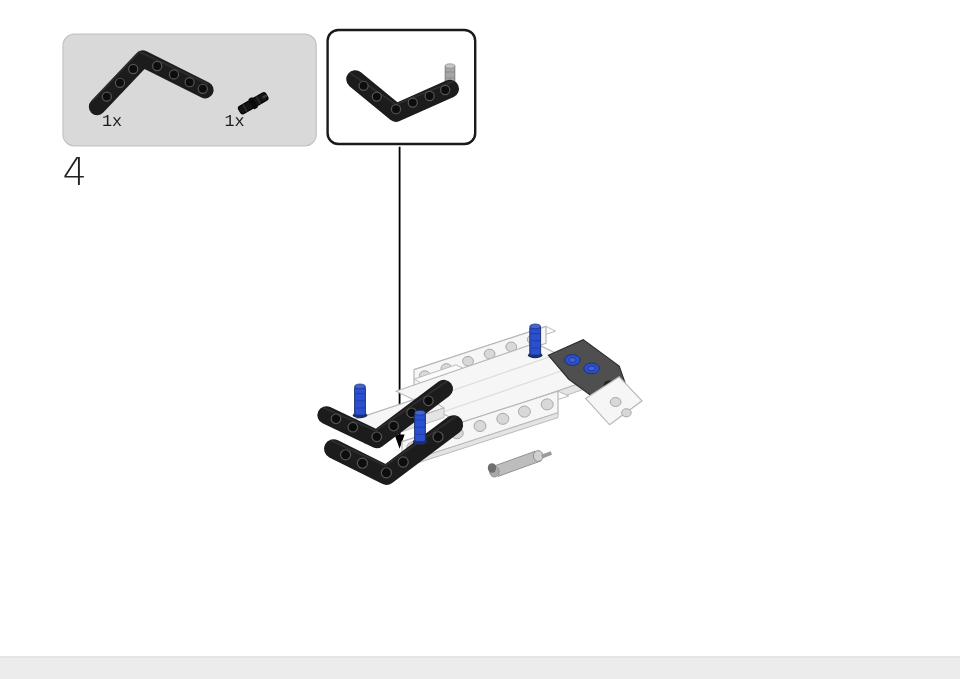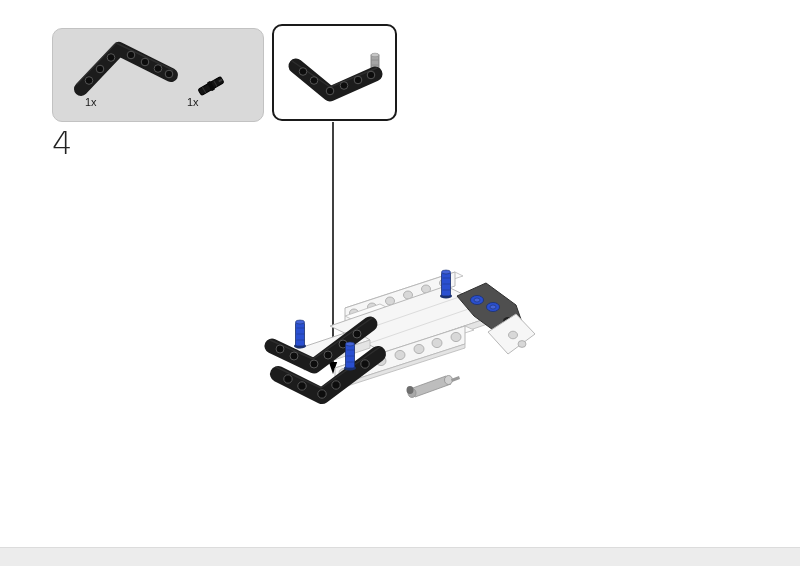--- a/index.html
+++ b/index.html
@@ -9,22 +9,22 @@
     font-family:"Liberation Sans",sans-serif;color:var(--text,#1a1a1a);
   }
   .parts-box{
     position:absolute;left:52px;top:28px;width:210px;height:92px;
     background:var(--callout-bg,#d9d9d9);
     border:1px solid var(--callout-border,#c2c2c2);
     border-radius:10px;
   }
   .parts-box svg{position:absolute;left:0;top:0;}
   .qty{
-    position:absolute;font-size:11px;line-height:11px;
-    color:var(--text,#1a1a1a);font-family:Liberation Sans, sans-serif;
+    position:absolute;font-size:14px;line-height:11px;
+    color:var(--text,#1a1a1a);font-family:Liberation Mono, monospace;
   }
   .qty-beam{left:32px;top:68px;}
   .qty-pin{left:134px;top:68px;}
   .preview-box{
     position:absolute;left:272px;top:24px;width:125px;height:97px;
     background:#ffffff;
     border:2px solid var(--preview-border,#1a1a1a);
     border-radius:10px;box-sizing:border-box;
   }
   .preview-box svg{position:absolute;left:0;top:0;}

